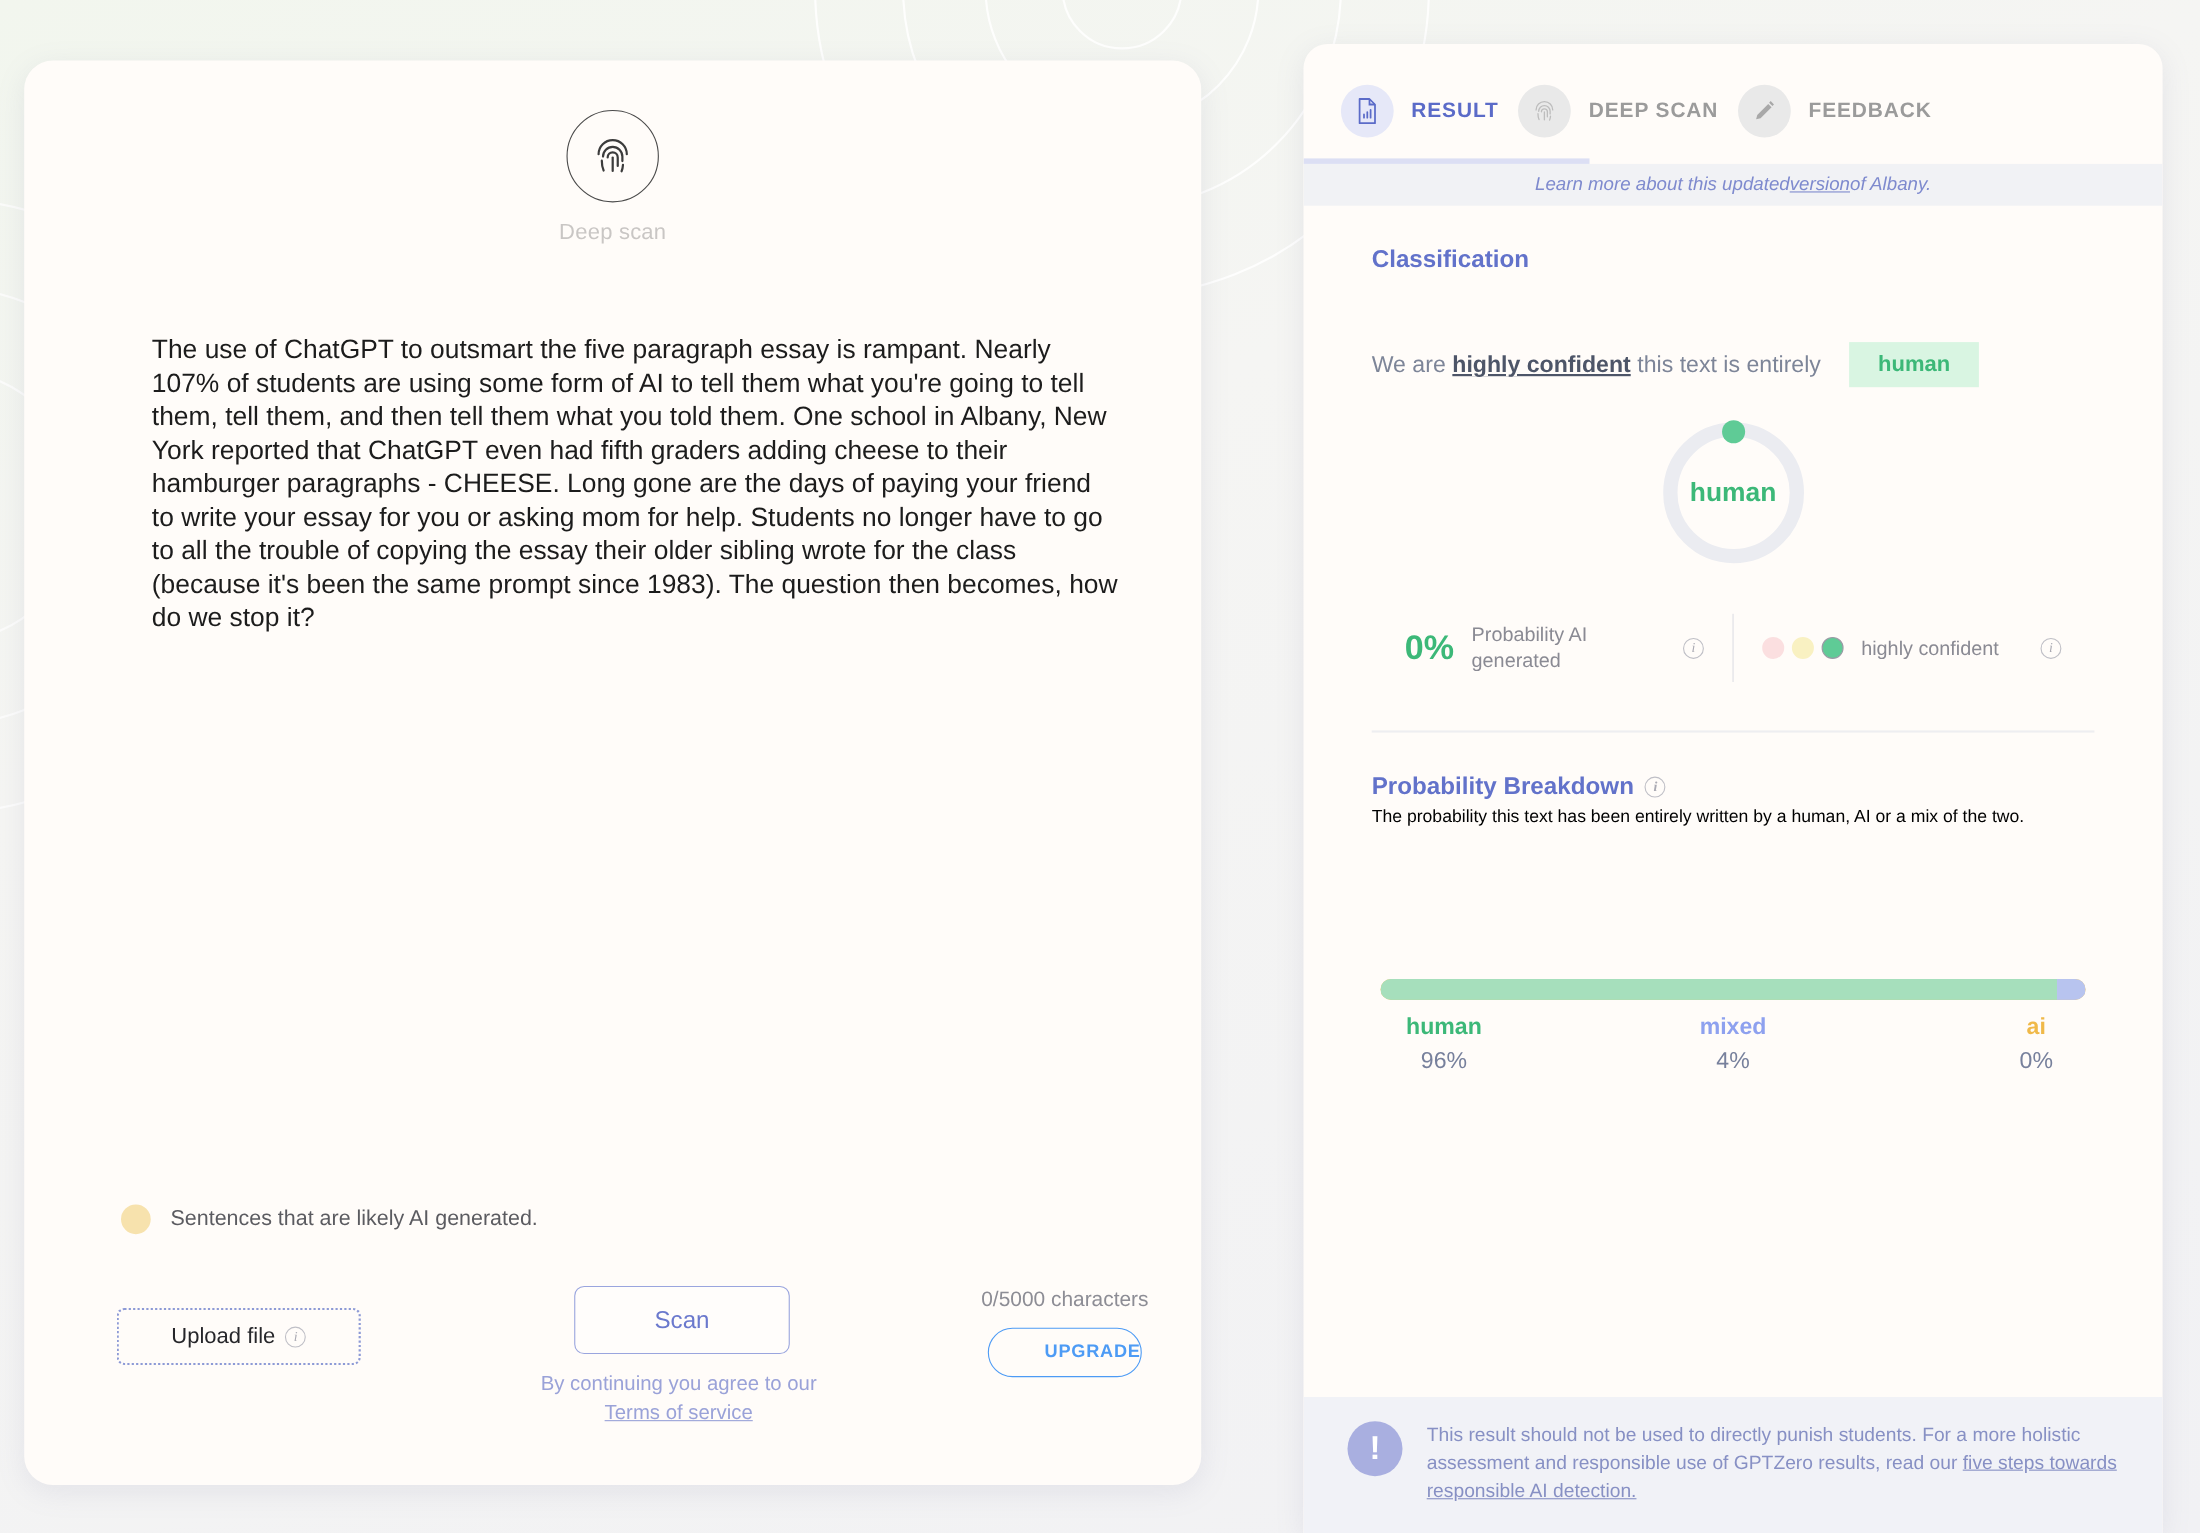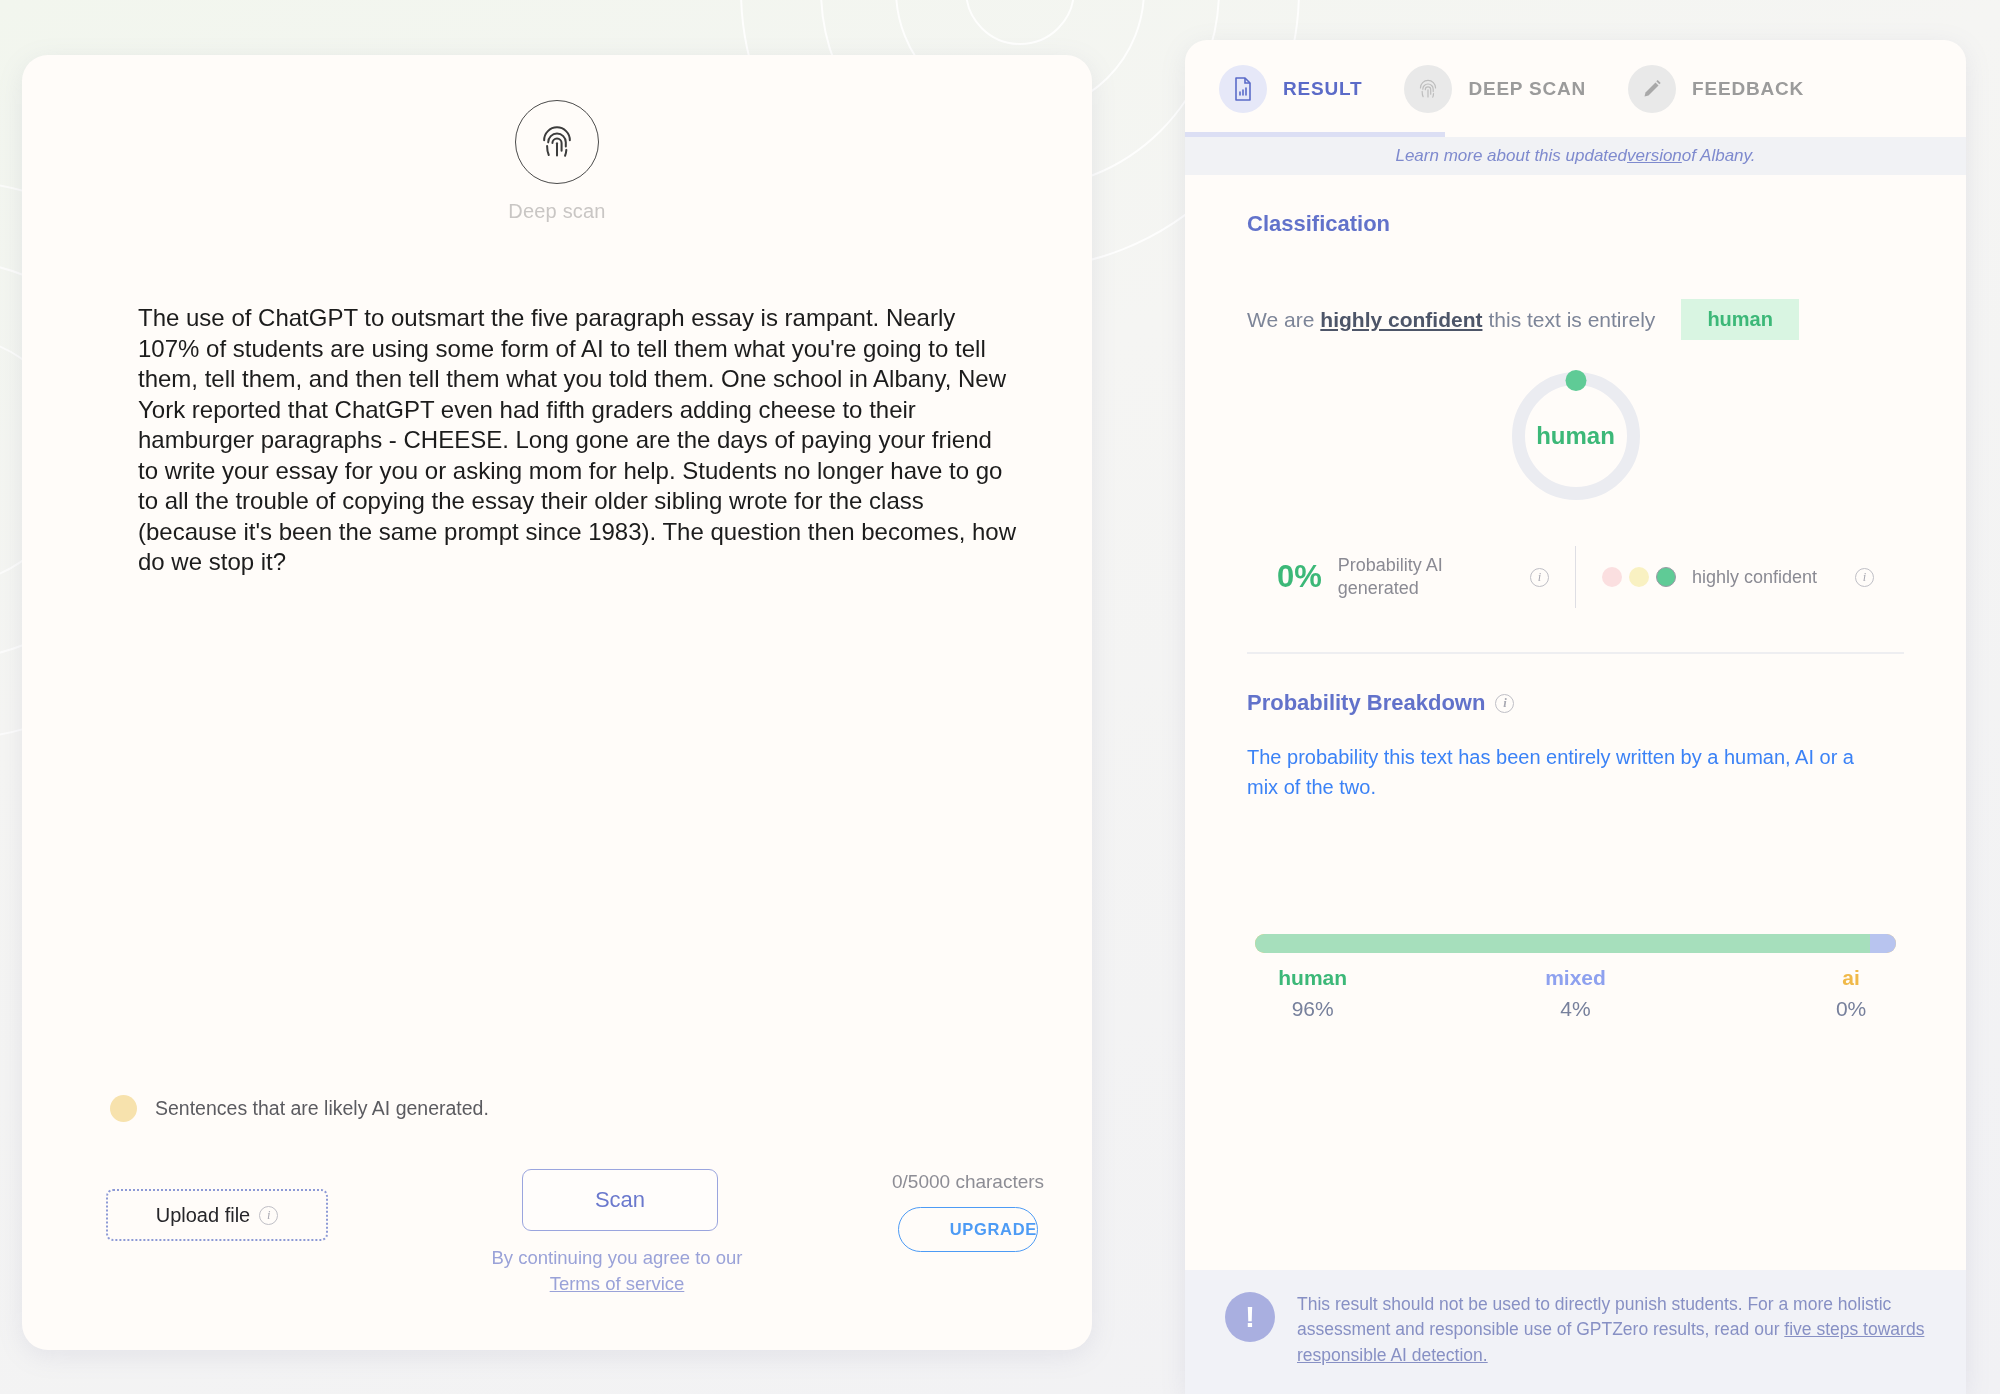--- a/index.html
+++ b/index.html
@@ -132,21 +132,21 @@
     position: absolute;
     left: 1185px; top: 40px;
     width: 781px; height: 1354px;
     background: #fffcf9;
     border-radius: 22px 22px 0 0;
     box-shadow: 0 6px 26px rgba(120,125,165,0.13);
     overflow: hidden;
   }
   .tabbar {
     position: relative; height: 97px;
-    display: flex; align-items: center; padding-left: 34px; gap: 42px;
+    display: flex; align-items: center; padding-left: 34px; gap: 18px; margin-top: 12px;
   }
   .tab { display: flex; align-items: center; gap: 16px; cursor: pointer; }
   .tab-ico {
     width: 48px; height: 48px; border-radius: 50%;
     display: flex; align-items: center; justify-content: center;
   }
   .tab-ico.active { background: #e6e8f8; }
   .tab-ico.idle   { background: #e9e9e9; }
   .tab-label { font-size: 19px; font-weight: bold; letter-spacing: .8px; }
   .tab-label.active { color: #5b6bc8; }
@@ -213,22 +213,22 @@
   .dots { display: flex; align-items: center; gap: 7px; }
   .dot { width: 20px; height: 20px; border-radius: 50%; }
   .dot.pink   { background: #fbdfe0; }
   .dot.yellow { background: #f9f1c2; }
   .dot.green  { background: #5fcb96; border: 1.6px solid #9a9aa5; }
   .stat-b .stat-txt { flex: 1; }
 
   .hdiv { height: 2px; background: #eeeef1; margin-top: 44px; }
 
   .bd-desc {
-    margin-top: 26px; font-size: 20px; line-height: 30px;
-    color: #3b82f6; max-width: 640px;
+    font-size: 16px; line-height: 30px;
+    color: #000000; max-width: 640px;
   }
 
   .prob-bar-wrap { margin-top: 132px; padding: 0 8px; }
   .prob-bar {
     height: 19px; border-radius: 10px; overflow: hidden;
     display: flex; background: #f3c86a;
   }
   .seg-human { background: #a6dfbc; }
   .seg-mixed { background: #b8c4ef; }
   .seg-ai    { background: #f3c86a; }

